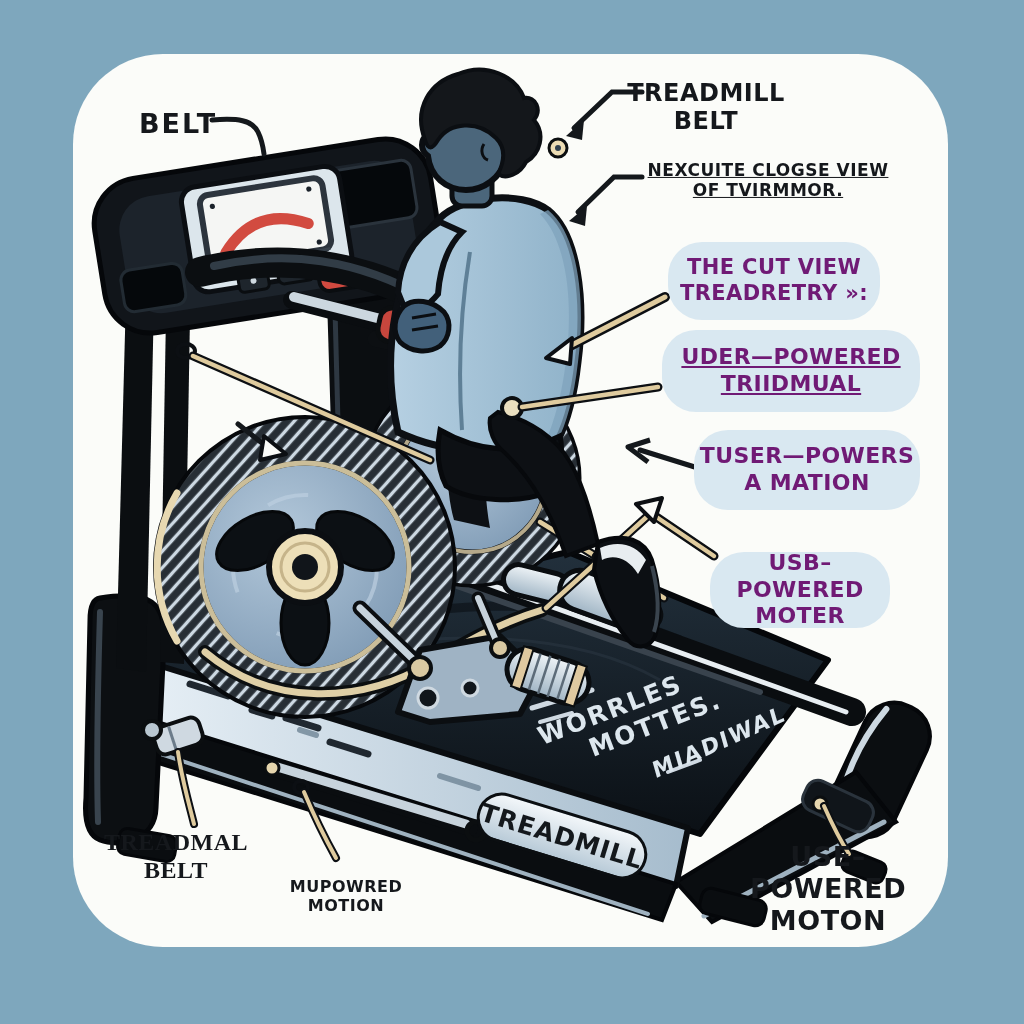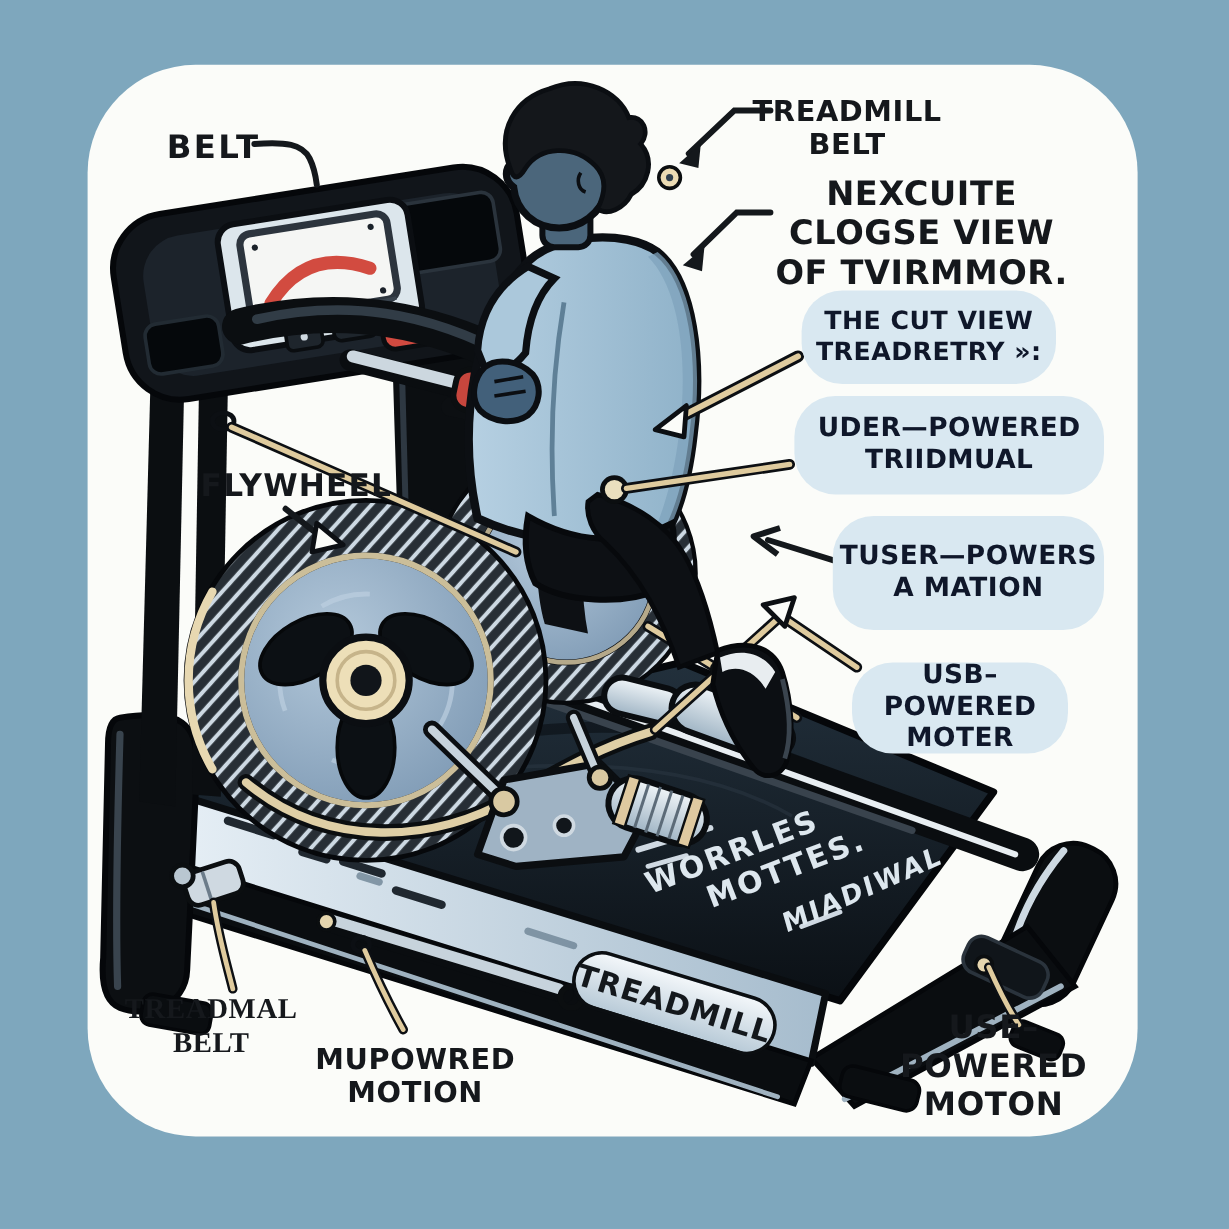--- a/index.html
+++ b/index.html
@@ -3,21 +3,21 @@
 <meta charset="utf-8">
 <style>
   html,body{margin:0;padding:0;background:#7ea7bd;}
   #stage{position:relative;width:1024px;height:1024px;background:#7ea7bd;overflow:hidden;
          font-family:"DejaVu Sans","Liberation Sans",sans-serif;}
   #card{position:absolute;left:73px;top:54px;width:875px;height:893px;background:#fbfcf9;border-radius:90px;}
   #art{position:absolute;left:0;top:0;width:1024px;height:1024px;}
   .lbl{position:absolute;transform:translate(-50%,-50%);color:#15181c;font-weight:800;
        text-align:center;white-space:pre-line;line-height:1.18;letter-spacing:.5px;}
   .pill{position:absolute;display:flex;align-items:center;justify-content:center;text-align:center;
-        background:#d9e8f1;border-radius:34px;color:#0f172a;font-weight:800;font-size:22px;
+        background:#d9e8f1;border-radius:34px;color:#701a75;font-weight:800;font-size:22px;
         line-height:1.22;white-space:pre-line;letter-spacing:.4px;}
   .belt-txt{position:absolute;color:#dde7ee;font-weight:800;letter-spacing:2px;}
   #rail-capsule{position:absolute;display:flex;align-items:center;justify-content:center;
         background:linear-gradient(180deg,#f2f6f9,#b9cbd8);border:3px solid #0b0e11;border-radius:26px;
         color:#14181c;font-weight:800;font-size:25px;letter-spacing:1px;}
 </style>
 </head>
 <body>
 
 <div id="stage">
@@ -326,37 +326,36 @@
         <path d="M 824,806 C 832,824 840,840 849,854" stroke="#dfcb9e" stroke-width="4" fill="none" stroke-linecap="round"></path>
       </g>
     </g>
   </svg>
 
   <div class="lbl" style="left:178px;top:124px;font-size:27px;letter-spacing:2px;">BELT</div>
 
   <div class="lbl" style="left:706px;top:107px;font-size:24px;">TREADMILL
 BELT</div>
 
-  <div class="lbl" style="left:768px;top:194px;font-size:28px;">NEXCUITE CLOGSE VIEW
+  <div class="lbl" style="left:768px;top:180px;font-size:17px;text-decoration:underline;">NEXCUITE CLOGSE VIEW
 OF TVIRMMOR.</div>
 
   <div class="pill" style="left:668px;top:242px;width:212px;height:78px;font-size:21px;">THE CUT VIEW
 TREADRETRY »:</div>
-  <div class="pill" style="left:662px;top:330px;width:258px;height:82px;">UDER—POWERED
+  <div class="pill" style="left:662px;top:330px;width:258px;height:82px;text-decoration:underline;">UDER—POWERED
 TRIIDMUAL</div>
-  <div class="pill" style="left:694px;top:430px;width:226px;height:95px;">TUSER—POWERS
+  <div class="pill" style="left:694px;top:430px;width:226px;height:80px;">TUSER—POWERS
 A MATION</div>
   <div class="pill" style="left:710px;top:524px;width:180px;height:76px;margin-top:28px;">USB–POWERED
 MOTER</div>
 
-  <div class="lbl" style="left:247px;top:406px;font-size:26px;letter-spacing:1px;">FLYWHEEL</div>
 
   <div class="lbl" style="left:176px;top:856px;font-size:24px;font-family:Liberation Serif, serif;">TREADMAL
 BELT</div>
-  <div class="lbl" style="left:346px;top:897px;font-size:24px;">MUPOWRED
+  <div class="lbl" style="left:346px;top:897px;font-size:16px;">MUPOWRED
 MOTION</div>
   <div class="lbl" style="left:828px;top:889px;font-size:27px;">USE–POWERED
 MOTON</div>
 
   <div class="belt-txt" style="left:610px;top:710px;transform:translate(-50%,-50%) rotate(-21deg);font-size:25px;">WORRLES</div>
   <div class="belt-txt" style="left:655px;top:724px;transform:translate(-50%,-50%) rotate(-21deg);font-size:25px;">MOTTES.</div>
   <div class="belt-txt" style="left:719px;top:742px;transform:translate(-50%,-50%) rotate(-24deg) skewX(-8deg);font-size:22px;">MIADIWAL</div>
 
   <div id="rail-capsule" style="left:474px;top:811px;width:170px;height:44px;transform:rotate(17deg);">
     <span>TREADMILL</span>

